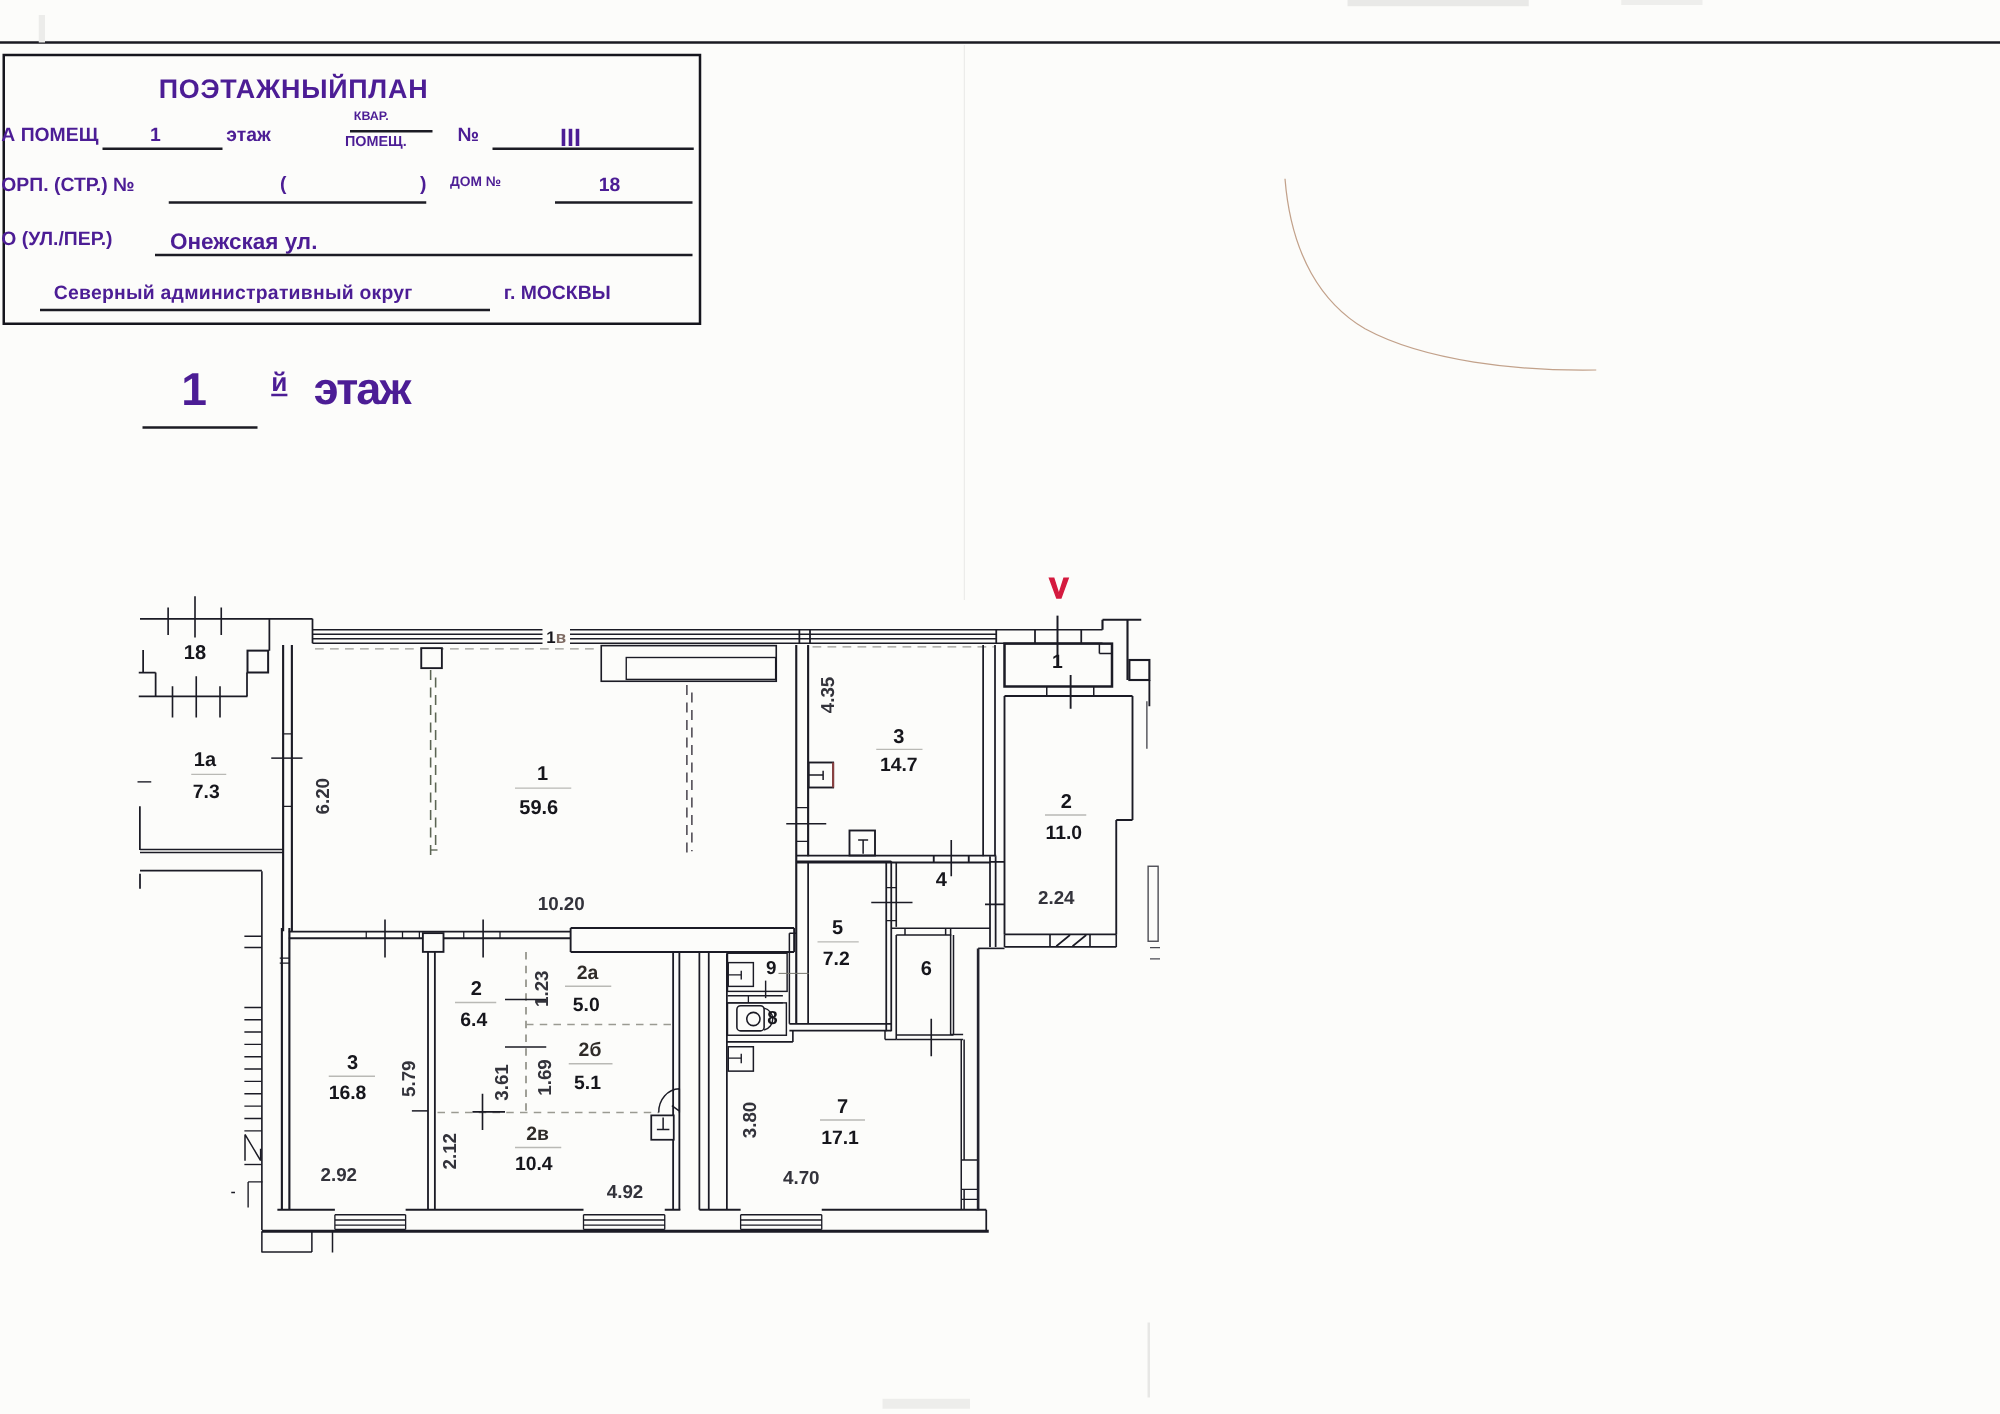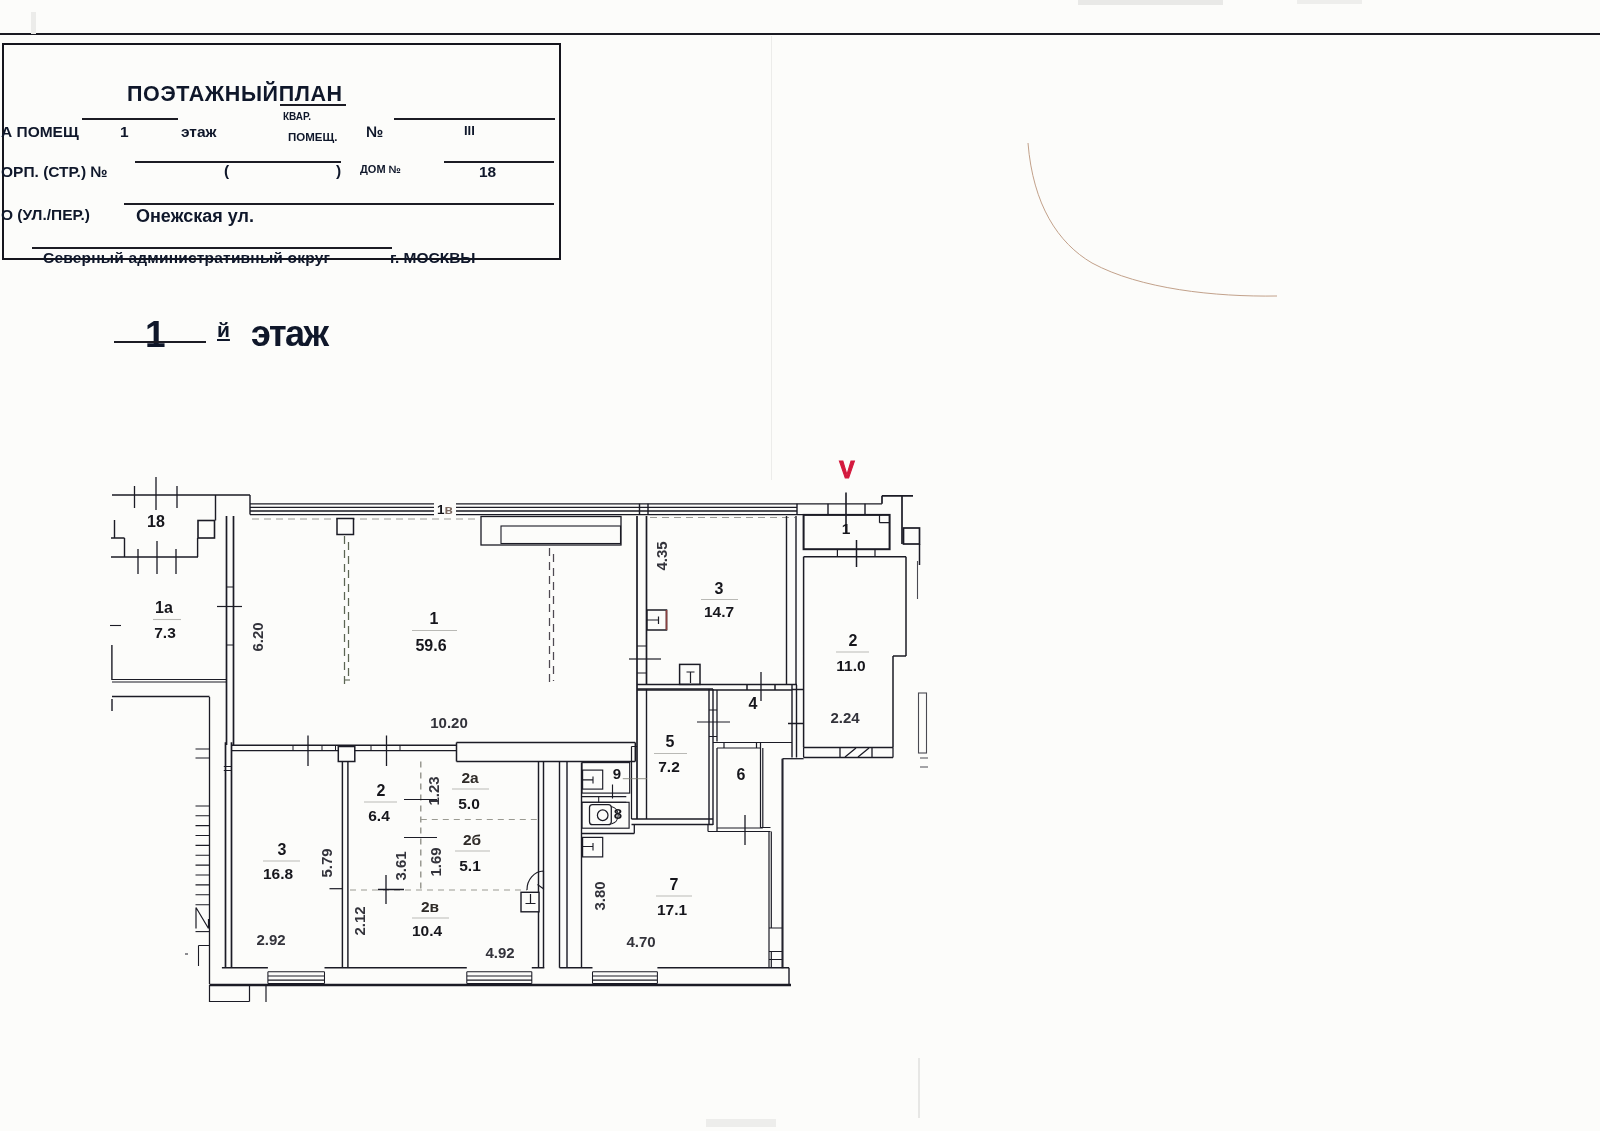--- a/index.html
+++ b/index.html
@@ -1,19 +1,19 @@
 <!DOCTYPE html>
 <html><head>
 <meta charset="utf-8">
 <style>
   html,body{margin:0;padding:0;}
   body{width:1600px;height:1131px;background:#fcfcfa;overflow:hidden;position:relative;
        font-family:"Liberation Sans", sans-serif;}
   .abs{position:absolute;}
-  .b{font-weight:bold;color:#0f172a;margin-top:23px;}
+  .b{font-weight:bold;color:#4c1d95;}
   .uln{position:absolute;background:#1c1c24;height:2px;}
 </style>
 </head>
 <body>
 
 <div class="abs" style="left:0;top:33px;width:1600px;height:2.4px;background:#1a1a22;"></div>
 
 <div class="abs" style="left:771px;top:36px;width:1px;height:444px;background:#ececea;"></div>
 
 <div class="abs" style="left:31px;top:12px;width:5px;height:22px;background:#ececea;"></div>
@@ -27,40 +27,40 @@
 <div class="abs" style="left:2px;top:43px;width:559px;height:217px;border:2.6px solid #15151d;box-sizing:border-box;"></div>
 
 <div class="abs b" style="left:127px;top:59px;font-size:21.5px;letter-spacing:0.6px;">ПОЭТАЖНЫЙПЛАН</div>
 
 <div class="abs b" style="left:1px;top:100px;font-size:15.5px;">А ПОМЕЩ</div>
 <div class="abs b" style="left:120px;top:100px;font-size:15.5px;">1</div>
 <div class="uln" style="left:82px;top:118px;width:96px;height:1.8px;"></div>
 <div class="abs b" style="left:181px;top:100px;font-size:15.5px;">этаж</div>
 <div class="abs b" style="left:283px;top:88px;font-size:10px;">КВАР.</div>
 <div class="uln" style="left:280px;top:104px;width:66px;height:1.6px;"></div>
-<div class="abs b" style="left:288px;top:108px;font-size:11.5px;">ПОМЕЩ.</div>
+<div class="abs b" style="left:276px;top:108px;font-size:11.5px;">ПОМЕЩ.</div>
 <div class="abs b" style="left:366px;top:100px;font-size:15.5px;">№</div>
-<div class="abs b" style="left:464px;top:100px;font-size:13px;text-align:center;">III</div>
+<div class="abs b" style="left:448px;top:100px;font-size:20px;text-align:center;">III</div>
 <div class="uln" style="left:394px;top:118px;width:161px;height:1.8px;"></div>
 
 <div class="abs b" style="left:1px;top:140px;font-size:15.5px;">ОРП. (СТР.) №</div>
 <div class="abs b" style="left:224px;top:139px;font-size:15.5px;">(</div>
 <div class="abs b" style="left:336px;top:139px;font-size:15.5px;">)</div>
 <div class="uln" style="left:135px;top:161px;width:206px;height:1.8px;"></div>
 <div class="abs b" style="left:360px;top:140px;font-size:11px;">ДОМ №</div>
 <div class="abs b" style="left:479px;top:140px;font-size:15.5px;">18</div>
 <div class="uln" style="left:444px;top:161px;width:110px;height:1.8px;"></div>
 
 <div class="abs b" style="left:1px;top:183px;font-size:15.5px;text-align:center;">О (УЛ./ПЕР.)</div>
 <div class="abs b" style="left:136px;top:183px;font-size:18px;">Онежская ул.</div>
 <div class="uln" style="left:124px;top:203px;width:430px;height:1.8px;"></div>
 
 <div class="abs b" style="left:43px;top:226px;font-size:15.5px;letter-spacing:0.2px;">Северный административный округ</div>
 <div class="uln" style="left:32px;top:247px;width:360px;height:1.8px;"></div>
-<div class="abs b" style="left:390px;top:226px;font-size:15.5px;">г. МОСКВЫ</div>
+<div class="abs b" style="left:403px;top:226px;font-size:15.5px;">г. МОСКВЫ</div>
 
 <div class="abs b" style="left:145px;top:291px;font-size:37px;">1</div>
 <div class="uln" style="left:114px;top:341px;width:92px;height:2.4px;"></div>
 <div class="abs b" style="left:217px;top:295px;font-size:21px;text-decoration:underline;">й</div>
 <div class="abs b" style="left:251px;top:290px;font-size:36px;letter-spacing:-1.5px;">этаж</div>
 
 <svg class="abs" style="left:0;top:0;" width="1600" height="1131" viewBox="0 0 1600 1131">
   <path d="M1028,143 C1033,205 1058,243 1092,263 C1140,289 1215,297 1277,296" fill="none" stroke="#c2a18a" stroke-width="1"></path>
 </svg>
 

